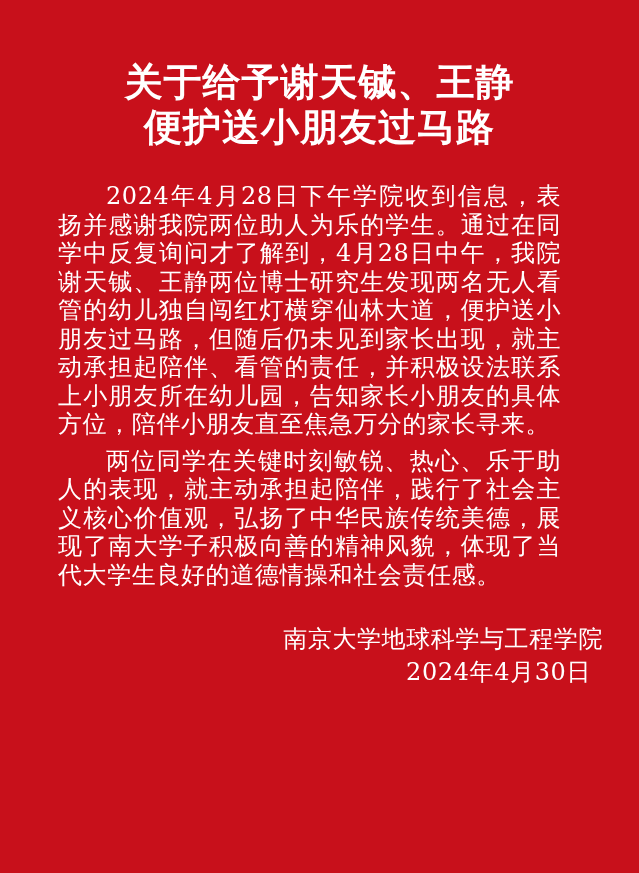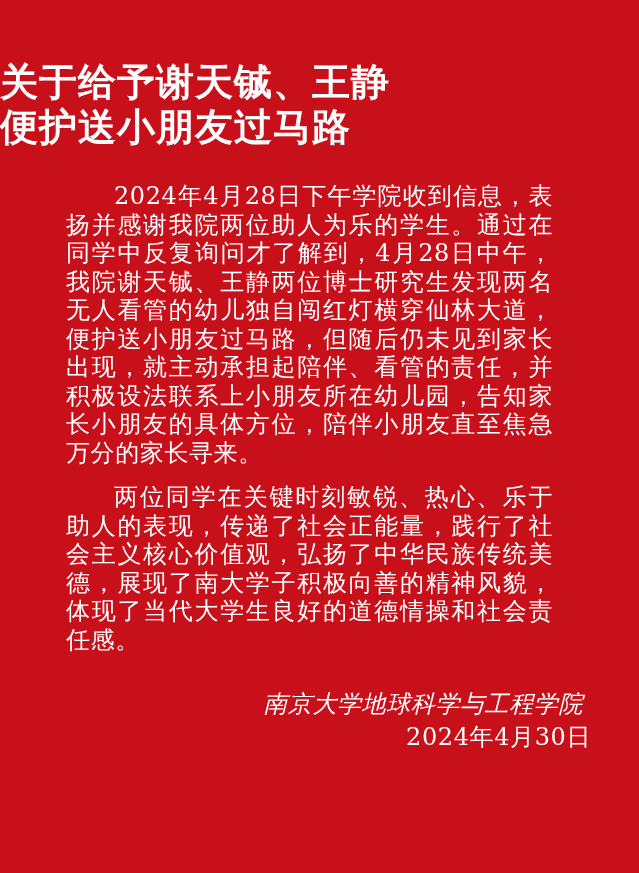--- a/index.html
+++ b/index.html
@@ -11,66 +11,66 @@
     position: relative;
     width: 639px;
     height: 873px;
     background: #c8101b;
     color: #ffffff;
     overflow: hidden;
     font-family: "DejaVu Serif", "Liberation Serif", serif;
   }
   .title {
     padding-top: 60px;
+    text-align: center;
     font-family: "DejaVu Sans", "Liberation Sans", sans-serif;
     font-weight: bold;
     font-size: 38px;
     line-height: 45px;
     letter-spacing: 1px;
   }
   .content {
     margin: 32px 70px 0 50px;
     font-size: 24px;
     line-height: 28.5px;
     letter-spacing: 0.6px;
     text-align: justify;
   }
   .content p {
-    margin: 16px;
+    margin: 8px;
     text-indent: 2em;
   }
   .signature {
     margin-top: 34px;
     text-align: right;
     font-size: 24px;
     line-height: 33px;
     letter-spacing: 0.6px;
   }
   .sig-org {
-    padding-right: 56px;
-    font-style: italic;
+    padding-right: 36px;
   }
   .sig-date {
     padding-right: 48px;
     margin-left: 16px;
   }
 </style>
 </head>
 <body>
 
 <div class="page" style="background: rgb(200, 16, 27); color: rgb(255, 255, 255);">
 
   <div class="title">
     <div>关于给予谢天铖、王静</div>
     <div>便护送小朋友过马路</div>
   </div>
 
   <div class="content">
     <p>2024年4月28日下午学院收到信息，表扬并感谢我院两位助人为乐的学生。通过在同学中反复询问才了解到，4月28日中午，我院谢天铖、王静两位博士研究生发现两名无人看管的幼儿独自闯红灯横穿仙林大道，便护送小朋友过马路，但随后仍未见到家长出现，就主动承担起陪伴、看管的责任，并积极设法联系上小朋友所在幼儿园，告知家长小朋友的具体方位，陪伴小朋友直至焦急万分的家长寻来。</p>
-    <p>两位同学在关键时刻敏锐、热心、乐于助人的表现，传递了社会正能量，践行了社会主义核心价值观，弘扬了中华民族传统美德，展现了南大学子积极向善的精神风貌，体现了当代大学生良好的道德情操和社会责任感。</p>
+    <p>两位同学在关键时刻敏锐、热心、乐于助人的表现，就主动承担起陪伴，践行了社会主义核心价值观，弘扬了中华民族传统美德，展现了南大学子积极向善的精神风貌，体现了当代大学生良好的道德情操和社会责任感。</p>
   </div>
 
   <div class="signature">
     <div class="sig-org">南京大学地球科学与工程学院</div>
     <div class="sig-date">2024年4月30日</div>
   </div>
 
 </div>
 
 </body></html>

